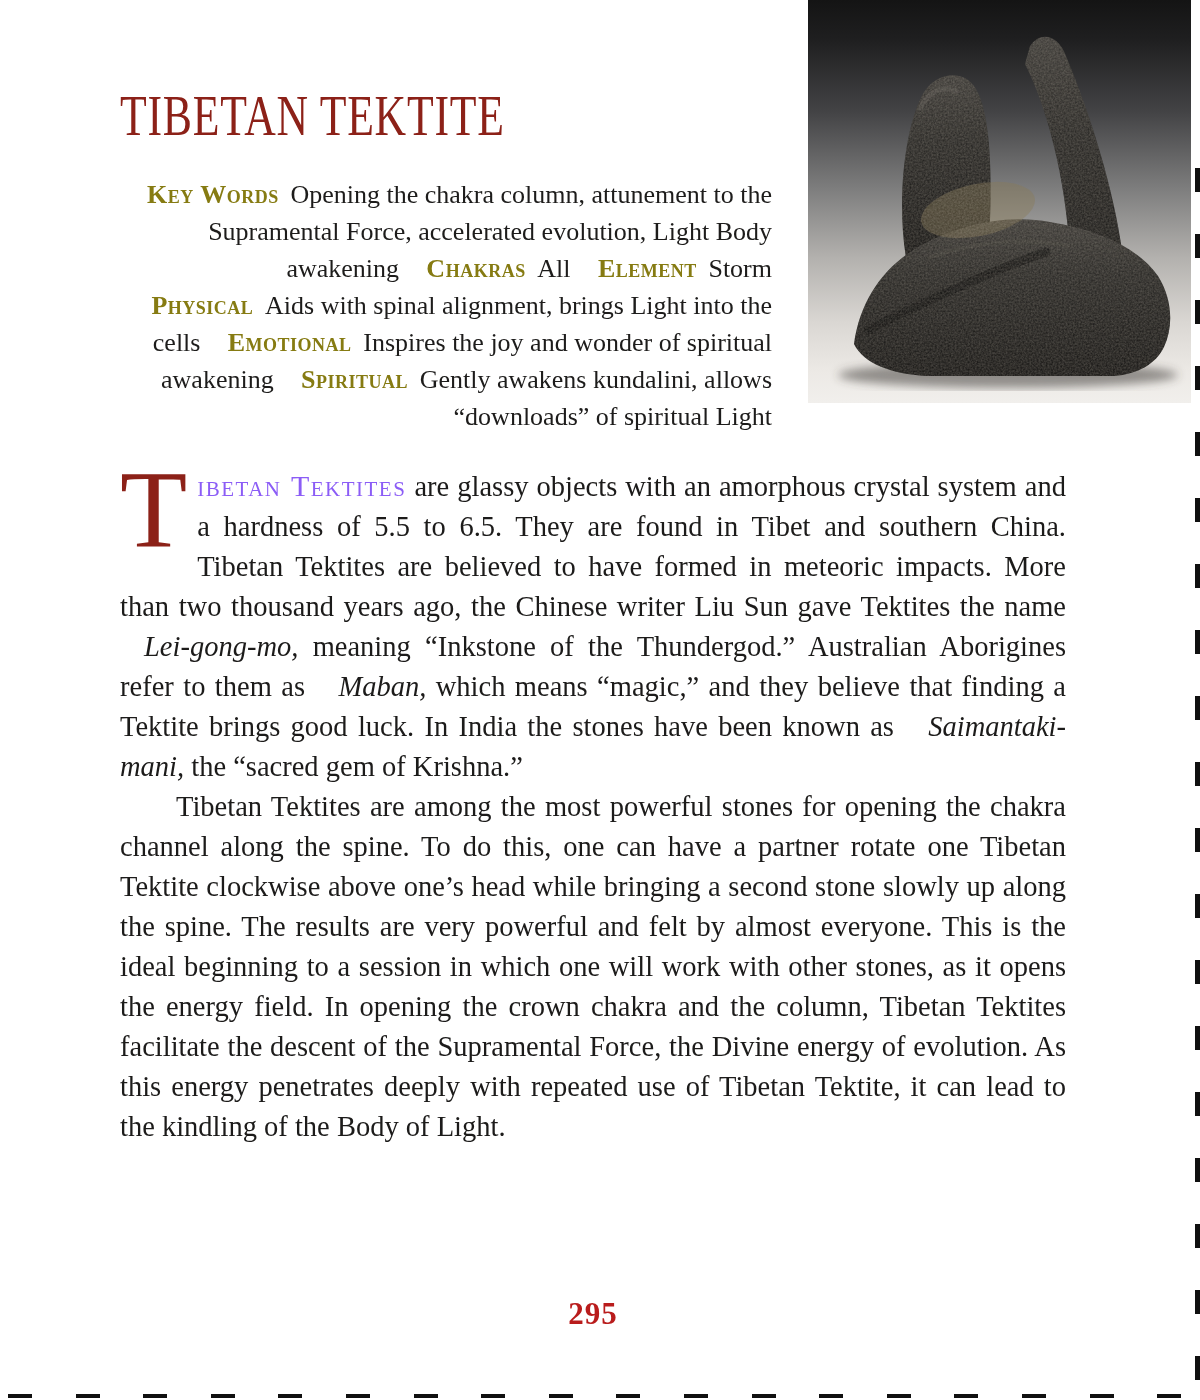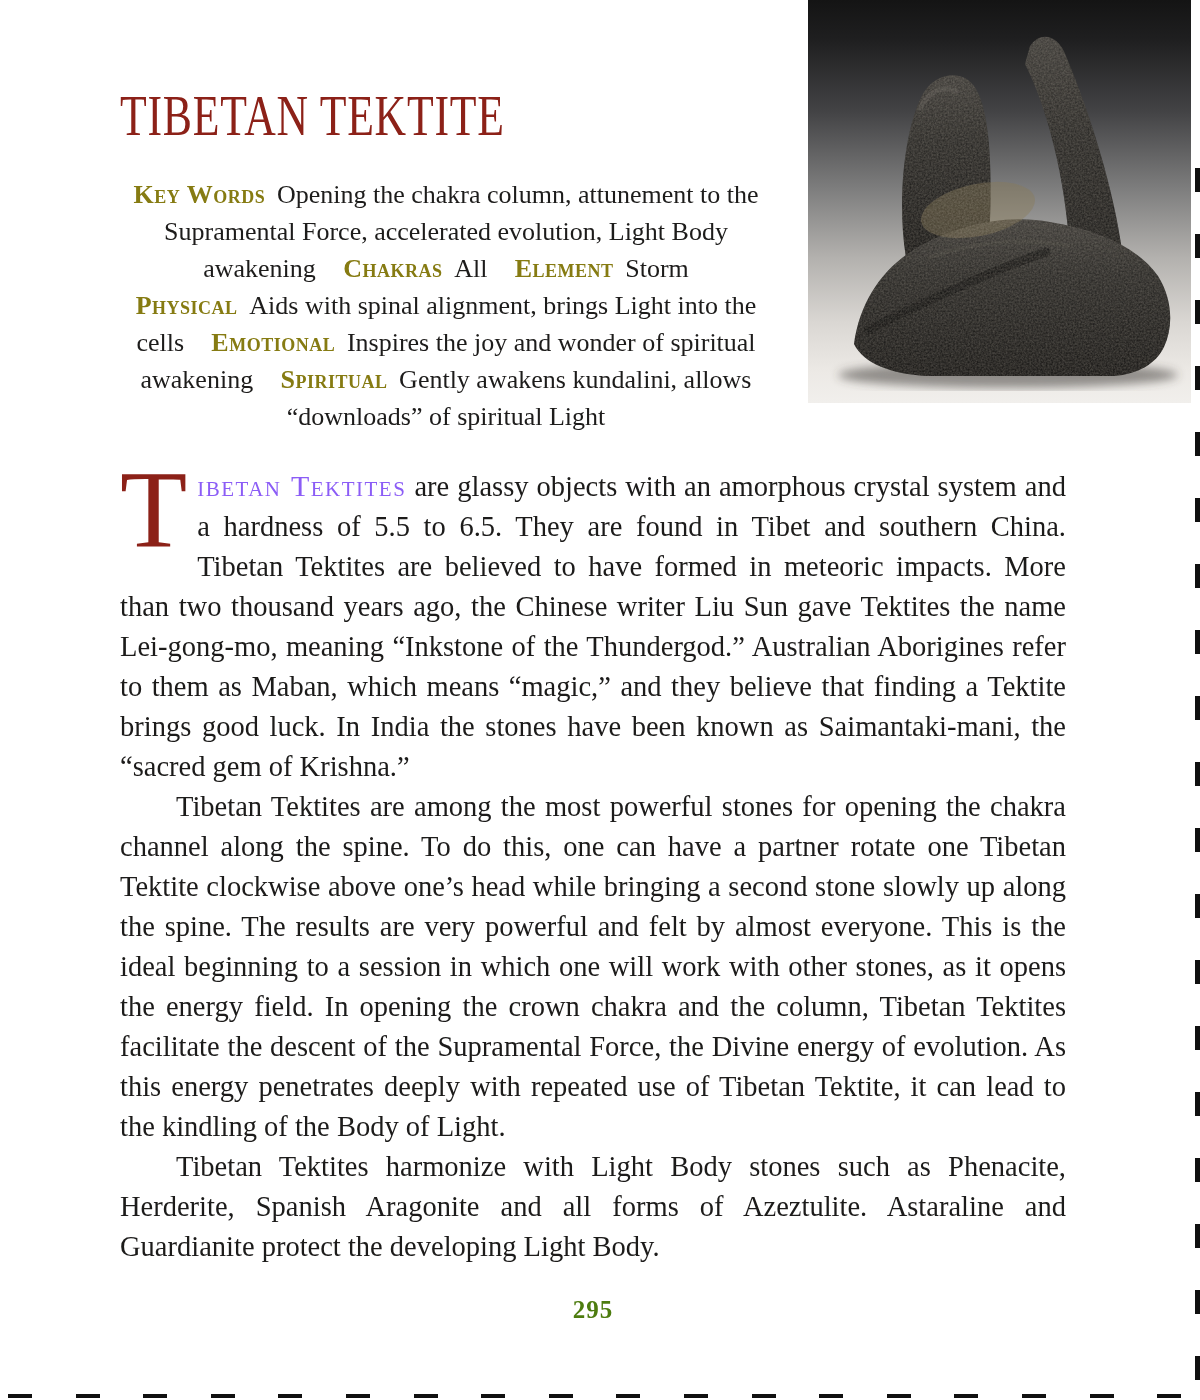--- a/index.html
+++ b/index.html
@@ -13,21 +13,21 @@
   .title{
     position:absolute;left:120px;top:84px;
     font-size:56px;color:#8c2118;font-weight:400;
     letter-spacing:1px;white-space:nowrap;
     transform:scaleX(0.78);transform-origin:left top;
   }
 
   
   .props{
     position:absolute;left:120px;top:176px;width:652px;
-    font-size:26px;line-height:37px;color:#1d1c1b;text-align:center;
+    font-size:26px;line-height:37px;color:#1d1c1b;text-align:right;
   }
   .props p{margin:0;}
   .plabel{
     color:#867b12;font-weight:bold;font-variant:small-caps;
     letter-spacing:0.5px;margin:0 0.45em 0 1.05em;
   }
   .plabel.first{margin-left:0;}
 
   
   .bodycol{
@@ -37,26 +37,26 @@
   .bodycol p{margin:0;}
   .bodycol p.indent{text-indent:56px;}
   .dropcap{
     float:left;color:#8c2118;
     font-size:110px;line-height:80px;
     margin:4px 10px 0 0;
   }
   .lead{
     font-variant:small-caps;color:#8b5cf6;letter-spacing:1.5px;font-size:30px;
   }
-  .it{}
+  .it{font-style:italic;margin-left:24px;}
 
   
   .pagenum{
     position:absolute;left:120px;top:1296px;width:946px;text-align:center;
-    color:#4d7c0f;font-weight:bold;font-size:25px;letter-spacing:1px;
+    color:#b91c1c;font-weight:bold;font-size:31px;letter-spacing:1px;
   }
 
   
   .photo{
     position:absolute;left:808px;top:0;width:383px;height:403px;
     line-height:0;
   }
 
   
   .tick-v{position:absolute;right:0;width:5px;height:24px;background:#101010;}
@@ -123,21 +123,20 @@
 
       <g clip-path="url(#stoneClip)" opacity="0.38">
         <rect x="30" y="25" width="340" height="360" filter="url(#grain)"></rect>
       </g>
     </svg>
   </div>
 
   <div class="bodycol">
     <p><span class="dropcap">T</span><span class="lead">ibetan Tektites</span><span> are glassy objects with an amorphous crystal system and a hardness of 5.5 to 6.5. They are found in Tibet and southern China. Tibetan Tektites are believed to have formed in meteoric impacts. More than two thousand years ago, the Chinese writer Liu Sun gave Tektites the name </span><span class="it">Lei-gong-mo,</span><span> meaning “Inkstone of the Thundergod.” Australian Aborigines refer to them as </span><span class="it">Maban,</span><span> which means “magic,” and they believe that finding a Tektite brings good luck. In India the stones have been known as </span><span class="it">Saimantaki-mani,</span><span> the “sacred gem of Krishna.”</span></p>
     <p class="indent">Tibetan Tektites are among the most powerful stones for opening the chakra channel along the spine. To do this, one can have a partner rotate one Tibetan Tektite clockwise above one’s head while bringing a second stone slowly up along the spine. The results are very powerful and felt by almost everyone. This is the ideal beginning to a session in which one will work with other stones, as it opens the energy field. In opening the crown chakra and the column, Tibetan Tektites facilitate the descent of the Supramental Force, the Divine energy of evolution. As this energy penetrates deeply with repeated use of Tibetan Tektite, it can lead to the kindling of the Body of Light.</p>
-    <p class="indent">Tibetan Tektites harmonize with Light Body stones such as Phenacite, Herderite, Spanish Aragonite and all forms of Azeztulite. Astaraline and Guardianite protect the developing Light Body.</p>
   </div>
 
   <div class="pagenum">295</div>
 
   <div>
       <div class="tick-v" style="top: 168px;"></div>
       <div class="tick-v" style="top: 234px;"></div>
       <div class="tick-v" style="top: 300px;"></div>
       <div class="tick-v" style="top: 366px;"></div>
       <div class="tick-v" style="top: 432px;"></div>

